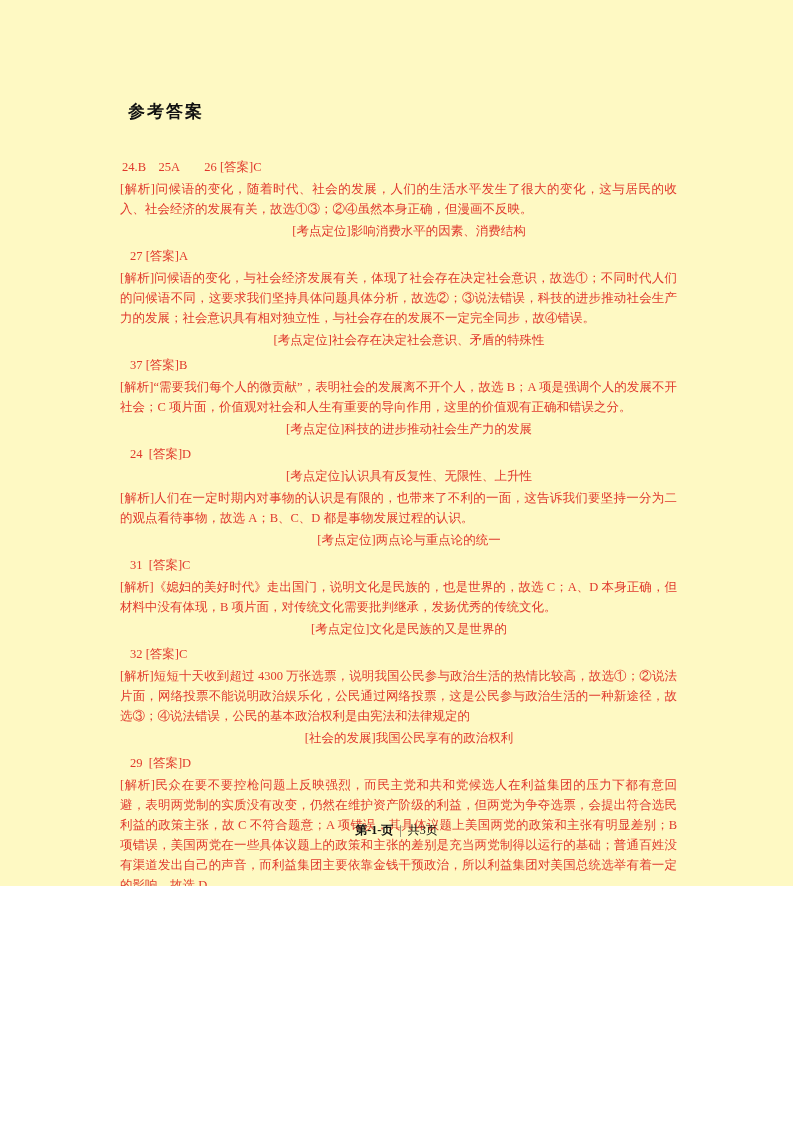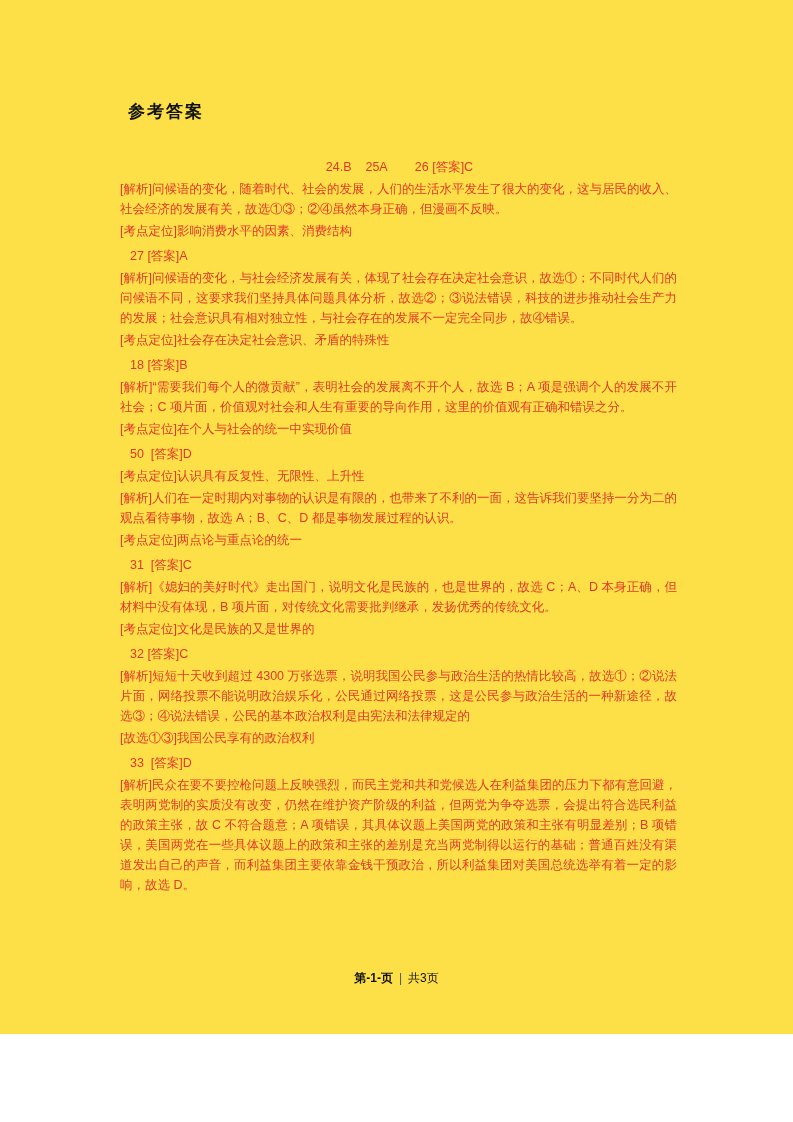--- a/index.html
+++ b/index.html
@@ -3,23 +3,23 @@
 <meta charset="utf-8">
 <style>
   html, body {
     margin: 0;
     padding: 0;
     background: #ffffff;
   }
   .page {
     position: relative;
     width: 793px;
-    height: 1034px;
-    background: #fde047;
-    font-family: Liberation Sans, sans-serif;
+    height: 886px;
+    background: #fef9c3;
+    font-family: Liberation Serif, serif;
     overflow: hidden;
   }
   .content {
     position: absolute;
     left: 120px;
     top: 100px;
     width: 557px;
     color: #e0382c;
   }
   .doc-title {
@@ -38,25 +38,26 @@
     word-break: break-all;
   }
   .ans {
     padding-left: 10px;
     margin-top: 5px;
     text-align: left;
   }
   .first-ans {
     margin-top: 0;
     padding-left: 2px;
-    text-align: center;
+    text-align: left;
   }
   .kaodian {
     margin-top: 1px;
-    text-align: left;
+    text-align: center;
+    margin-left: 21px;
   }
   .footer {
     position: absolute;
     bottom: 47px;
     left: 0;
     width: 100%;
     text-align: center;
     color: #111111;
     font-size: 12px;
   }
@@ -72,39 +73,39 @@
     <h1 class="doc-title">参考答案</h1>
 
     <p class="block first-ans">24.B    25A        26 [答案]C</p>
     <p class="block jiexi">[解析]问候语的变化，随着时代、社会的发展，人们的生活水平发生了很大的变化，这与居民的收入、社会经济的发展有关，故选①③；②④虽然本身正确，但漫画不反映。</p>
     <p class="block kaodian">[考点定位]影响消费水平的因素、消费结构</p>
 
     <p class="block ans">27 [答案]A</p>
     <p class="block jiexi">[解析]问候语的变化，与社会经济发展有关，体现了社会存在决定社会意识，故选①；不同时代人们的问候语不同，这要求我们坚持具体问题具体分析，故选②；③说法错误，科技的进步推动社会生产力的发展；社会意识具有相对独立性，与社会存在的发展不一定完全同步，故④错误。</p>
     <p class="block kaodian">[考点定位]社会存在决定社会意识、矛盾的特殊性</p>
 
-    <p class="block ans">18 [答案]B</p>
+    <p class="block ans">37 [答案]B</p>
     <p class="block jiexi">[解析]“需要我们每个人的微贡献”，表明社会的发展离不开个人，故选 B；A 项是强调个人的发展不开社会；C 项片面，价值观对社会和人生有重要的导向作用，这里的价值观有正确和错误之分。</p>
-    <p class="block kaodian">[考点定位]在个人与社会的统一中实现价值</p>
+    <p class="block kaodian">[考点定位]科技的进步推动社会生产力的发展</p>
 
-    <p class="block ans">50  [答案]D</p>
+    <p class="block ans">24  [答案]D</p>
     <p class="block kaodian">[考点定位]认识具有反复性、无限性、上升性</p>
 
     <p class="block jiexi">[解析]人们在一定时期内对事物的认识是有限的，也带来了不利的一面，这告诉我们要坚持一分为二的观点看待事物，故选 A；B、C、D 都是事物发展过程的认识。</p>
     <p class="block kaodian">[考点定位]两点论与重点论的统一</p>
 
     <p class="block ans">31  [答案]C</p>
     <p class="block jiexi">[解析]《媳妇的美好时代》走出国门，说明文化是民族的，也是世界的，故选 C；A、D 本身正确，但材料中没有体现，B 项片面，对传统文化需要批判继承，发扬优秀的传统文化。</p>
     <p class="block kaodian">[考点定位]文化是民族的又是世界的</p>
 
     <p class="block ans">32 [答案]C</p>
     <p class="block jiexi">[解析]短短十天收到超过 4300 万张选票，说明我国公民参与政治生活的热情比较高，故选①；②说法片面，网络投票不能说明政治娱乐化，公民通过网络投票，这是公民参与政治生活的一种新途径，故选③；④说法错误，公民的基本政治权利是由宪法和法律规定的</p>
-    <p class="block kaodian">[故选①③]我国公民享有的政治权利</p>
+    <p class="block kaodian">[社会的发展]我国公民享有的政治权利</p>
 
-    <p class="block ans">33  [答案]D</p>
+    <p class="block ans">29  [答案]D</p>
     <p class="block jiexi">[解析]民众在要不要控枪问题上反映强烈，而民主党和共和党候选人在利益集团的压力下都有意回避，表明两党制的实质没有改变，仍然在维护资产阶级的利益，但两党为争夺选票，会提出符合选民利益的政策主张，故 C 不符合题意；A 项错误，其具体议题上美国两党的政策和主张有明显差别；B 项错误，美国两党在一些具体议题上的政策和主张的差别是充当两党制得以运行的基础；普通百姓没有渠道发出自己的声音，而利益集团主要依靠金钱干预政治，所以利益集团对美国总统选举有着一定的影响，故选 D。</p>
 
   </div>
 
   <div class="footer">
     <span class="page-num">第-1-页</span><span class="divider">|</span><span class="page-total">共3页</span>
   </div>
 </div>
 
 </body></html>

